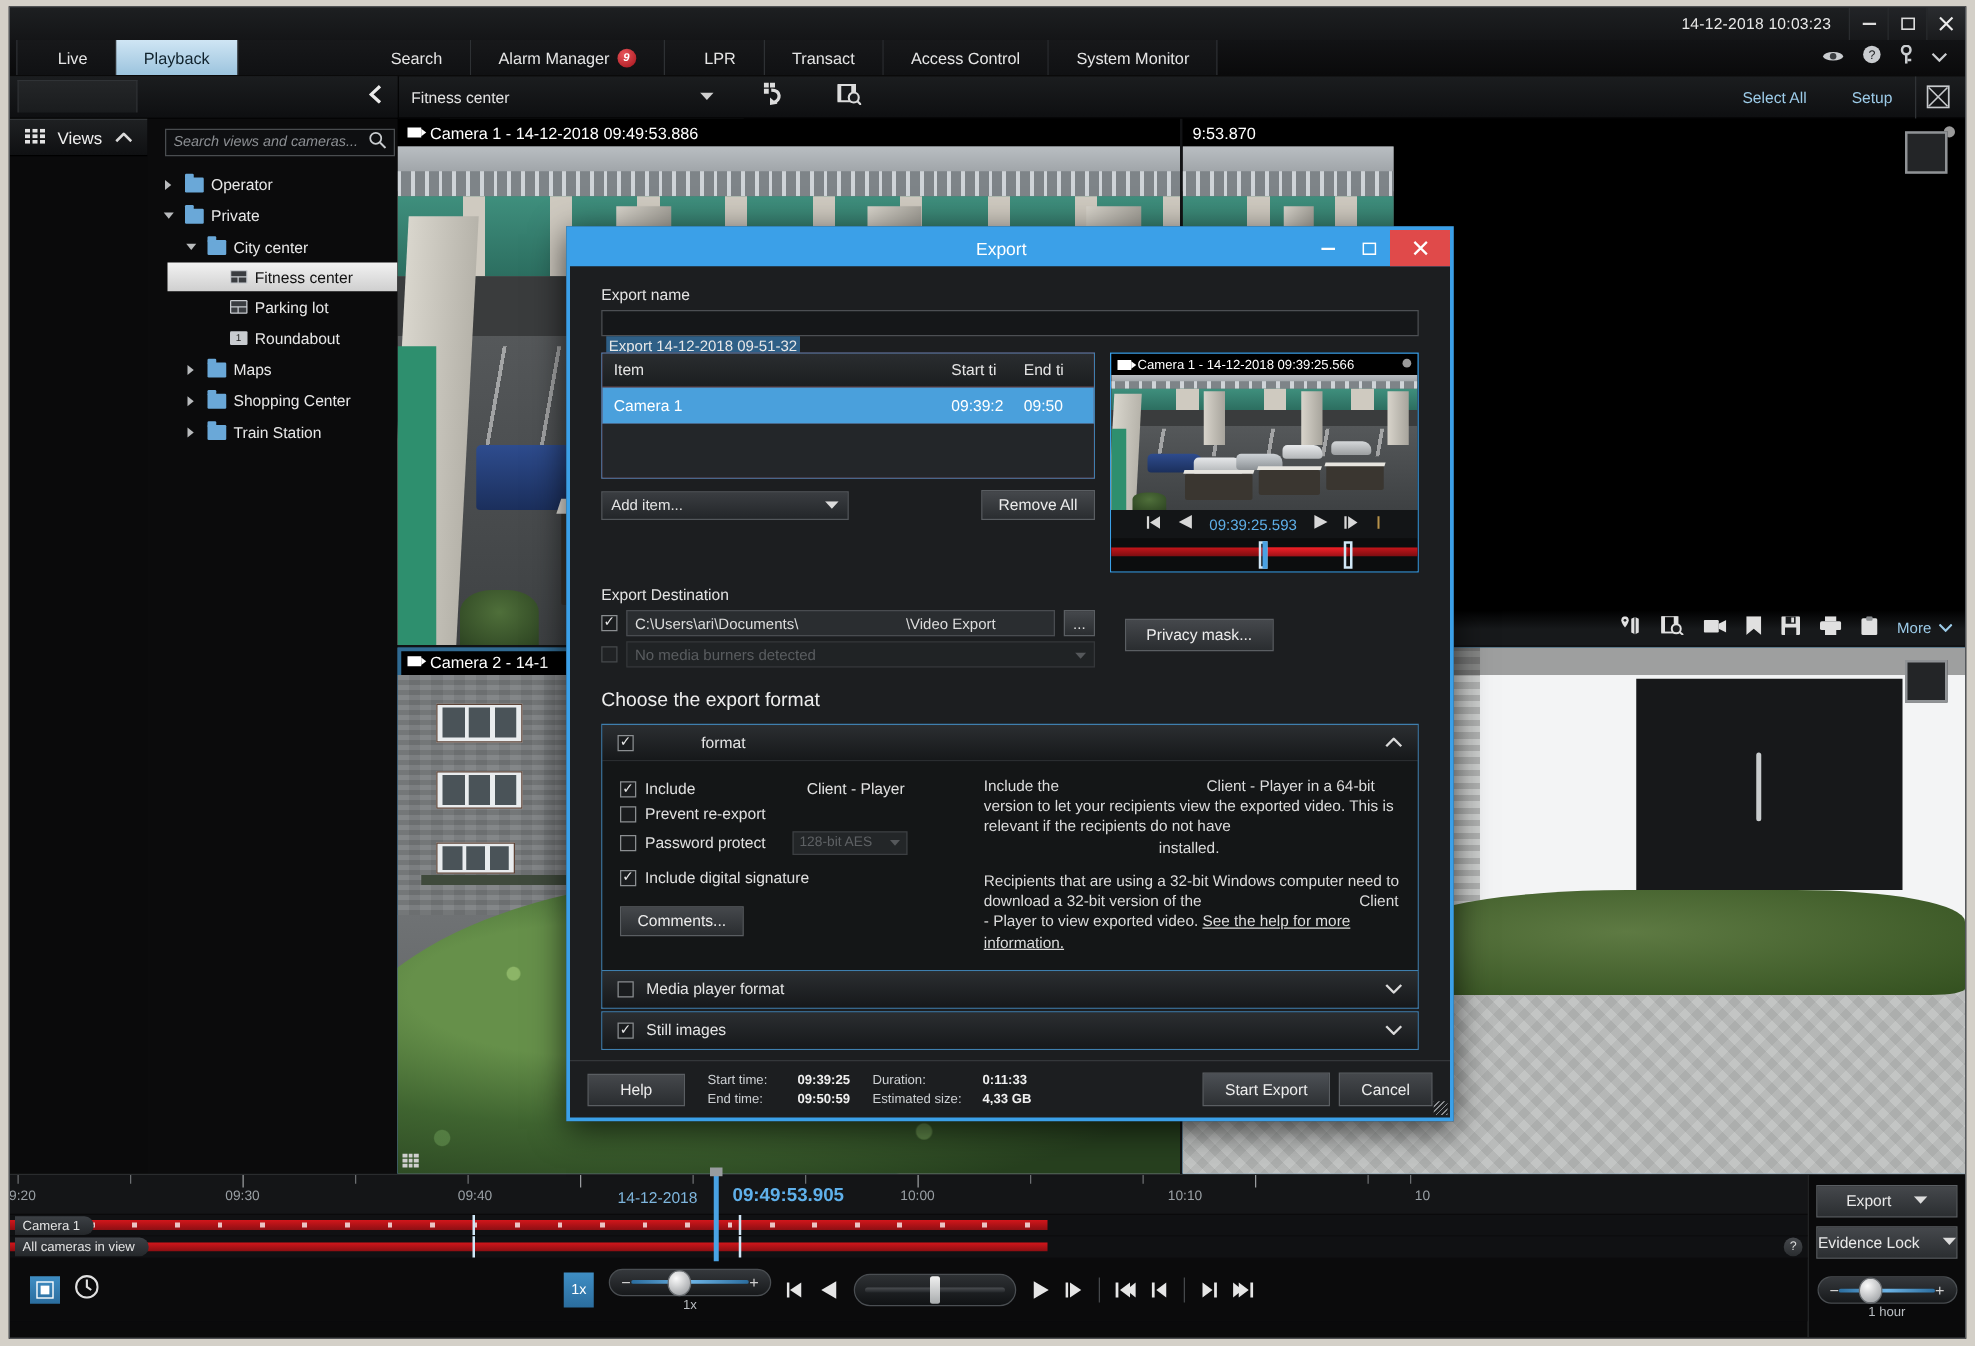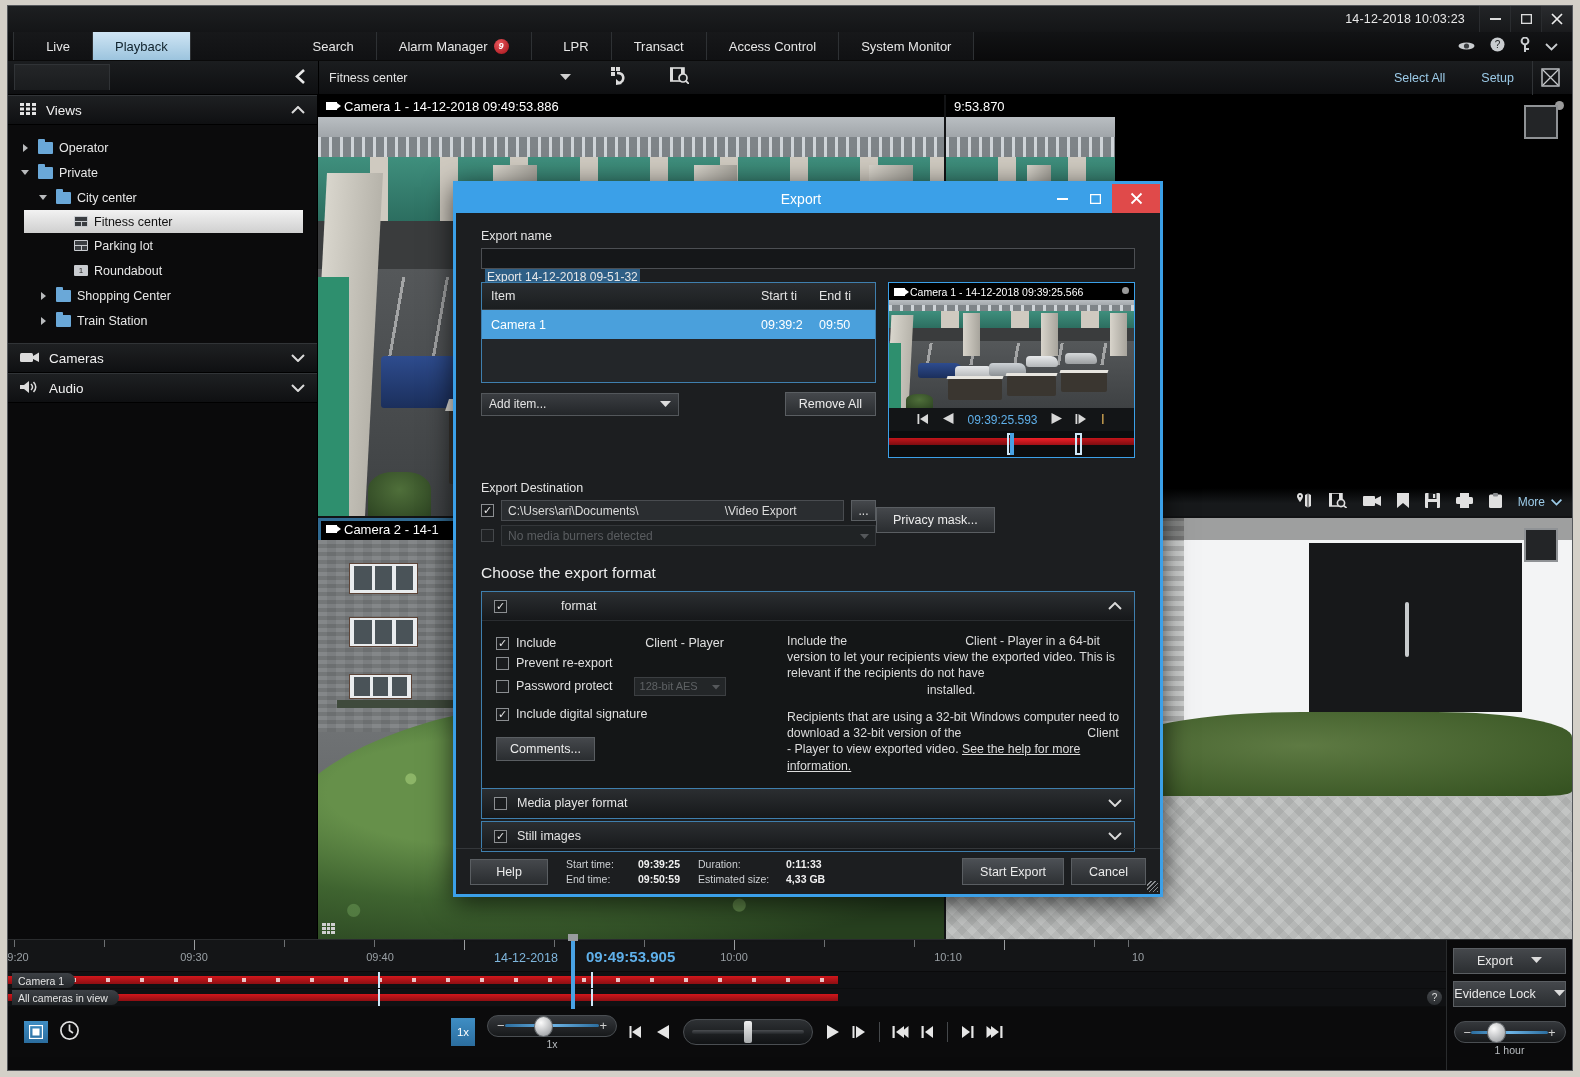--- a/index.html
+++ b/index.html
@@ -110,21 +110,21 @@
     width: 36px; height: 34px; display: flex; align-items: center; justify-content: center;
     border-left: 1px solid #303336;
   }
 
   
   .body { flex: 1; display: flex; min-height: 0; }
 
   
   .sidebar {
     width: 310px; flex: none; background: #0a0a0b;
-    display: flex; flex-direction: column;
+    display: flex; flex-direction: row;
     border-right: 1px solid #000;
   }
   .panel-header {
     height: 30px; display: flex; align-items: center; gap: 10px;
     padding: 0 12px;
     background: linear-gradient(#1e2022, #0f1012);
     border-top: 1px solid #313437;
     border-bottom: 1px solid #000;
     color: #f0f0f0; font-size: 13.5px;
   }
@@ -621,20 +621,37 @@
         </span>
         <span class="ph-title">Views</span>
         <span class="ph-chev">
           <svg width="14" height="8" viewBox="0 0 14 8">
               <path d="M1,7 L7,1 L13,7" stroke="#dadada" stroke-width="2" fill="none"></path>
             </svg>
         </span>
       </div>
 
       <div class="views-body">
+        <div class="searchrow">
+          <div class="searchbox">
+            <input type="text" placeholder="Search views and cameras..." style="">
+            <span>
+              <svg width="14" height="14" viewBox="0 0 14 14">
+                  <circle cx="5.6" cy="5.6" r="4.4" fill="none" stroke="#c9cccf" stroke-width="1.4"></circle>
+                  <path d="M9,9 L13.4,13.4" stroke="#c9cccf" stroke-width="1.6"></path>
+                </svg>
+            </span>
+          </div>
+          <span>
+            <svg width="17" height="14" viewBox="0 0 17 14">
+                <path d="M1,4 L9,4 L16,7 L9,10 L1,10 Z" fill="#c0c3c6"></path>
+                <rect x="2.6" y="6" width="3" height="2.2" fill="#2a2c2e"></rect>
+              </svg>
+          </span>
+        </div>
 
         <div class="tree">
           <div class="tnode" style="padding-left:10px">
             <span class="tw">
                 <i class="arrow-r"></i>
               </span>
             <span class="folder"></span>
             <span>Operator</span>
           </div>
           <div class="tnode" style="padding-left:10px">
@@ -663,20 +680,27 @@
             <span class="viewicon">
                 <i class="span2"></i>
                 <i></i>
                 <i></i>
               </span>
             <span>Parking lot</span>
           </div>
           <div class="tnode" style="padding-left:66px">
             <span class="viewicon1">1</span>
             <span>Roundabout</span>
+          </div>
+          <div class="tnode" style="padding-left:28px">
+            <span class="tw">
+                <i class="arrow-r"></i>
+              </span>
+            <span class="folder"></span>
+            <span>Maps</span>
           </div>
           <div class="tnode" style="padding-left:28px">
             <span class="tw">
                 <i class="arrow-r"></i>
               </span>
             <span class="folder"></span>
             <span>Shopping Center</span>
           </div>
           <div class="tnode" style="padding-left:28px">
             <span class="tw">
@@ -1244,21 +1268,21 @@
               <div class="red"></div>
               <div class="redsel" style="left:50%;right:23%;background:linear-gradient(#f12027,#a01117)"></div>
               <div class="brk" style="left:48%"></div>
               <div class="brk" style="left:76%"></div>
               <div class="ph" style="left:49.5%"></div>
             </div>
           </div>
         </div>
       </div>
 
-      <div style="display:flex;gap:0;margin-top:23px">
+      <div style="display:flex;gap:24px;margin-top:11px">
         <div style="width:395px">
           <div class="lbl">Export Destination</div>
           <div class="destrow">
             <span class="cbx on"></span>
             <div class="destinput">
               <span>C:\Users\ari\Documents\</span>
               <span class="p2">\Video Export</span>
             </div>
             <div class="btn-dots">...</div>
           </div>

